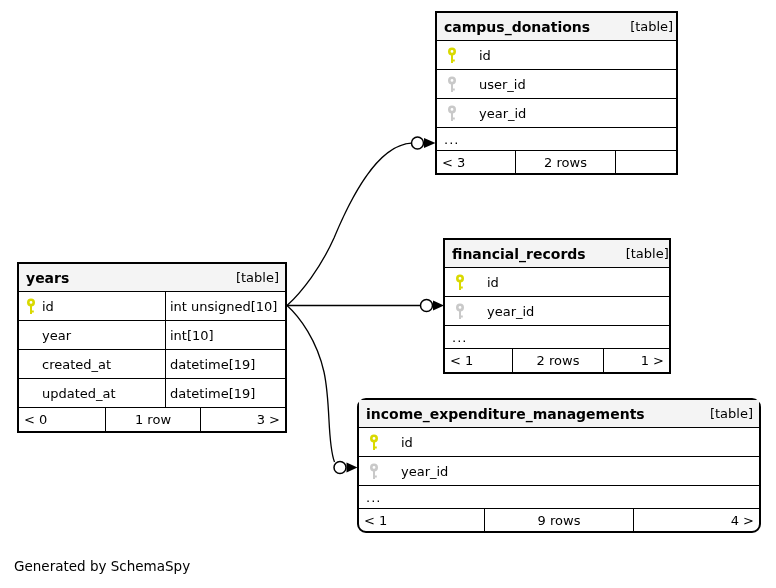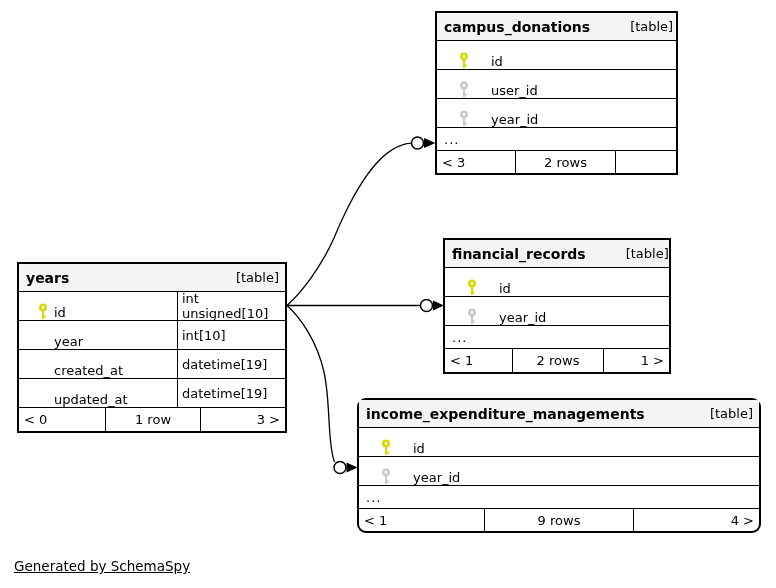--- a/index.html
+++ b/index.html
@@ -16,21 +16,21 @@
   .thead{
     display:flex;justify-content:space-between;align-items:center;
     background:var(--hbg,#f4f4f4);padding:0 6px 0 7px;height:27px;gap:40px;
   }
   .tname{font-weight:bold;font-size:14px;white-space:nowrap;}
   .badge{font-size:13px;white-space:nowrap;}
   .erow{
     display:flex;align-items:stretch;border-top:1px solid #000;
     height:28px;background:#fff;font-size:13px;
   }
-  .cname{display:flex;align-items:flex-end;margin-left:12px;}
+  .cname{display:flex;align-items:center;}
   .narrow .cname{padding-left:7px;gap:6px;}
   .wide .cname{padding-left:10px;gap:22px;}
   .two .cname{width:139px;flex:none;}
   .ctype{
     flex:1;border-left:1px solid #000;display:flex;align-items:center;
     padding-left:4px;font-size:13px;
   }
   .keyicon{width:10px;height:17px;flex:none;display:inline-block;}
   .pk{color:var(--pk,#d9d900);}
   .fk{color:var(--fk,#c9c9c9);}
@@ -38,21 +38,21 @@
     border-top:1px solid #000;height:22px;display:flex;align-items:center;
     padding-left:7px;font-size:13px;letter-spacing:1px;
   }
   .tfoot{
     display:grid;border-top:1px solid #000;height:23px;font-size:13px;
     align-items:stretch;
   }
   .fl{display:flex;align-items:center;padding-left:5px;}
   .fc{display:flex;align-items:center;justify-content:center;border-left:1px solid #000;}
   .fr{display:flex;align-items:center;justify-content:flex-end;padding-right:5px;border-left:1px solid #000;}
-  .credit{position:absolute;left:14px;top:558px;font-size:13.5px;z-index:1;text-decoration:underline;}
+  .credit{position:absolute;left:14px;top:558px;font-size:13.5px;z-index:1;}
 </style>
 </head>
 <body>
 
 <svg class="connectors" width="776" height="588" viewBox="0 0 776 588">
 
   <g>
     <path d="M 287 305.5 C 302 292, 321 267, 334 238 C 349 202, 376 145, 411.5 143.2" fill="none" stroke="#000" stroke-width="1.3"></path>
     <circle cx="417.5" cy="143" r="6" fill="#fff" stroke="#000" stroke-width="1.5"></circle>
     <polygon points="424,138 424,148 435.5,143" fill="#000"></polygon>

